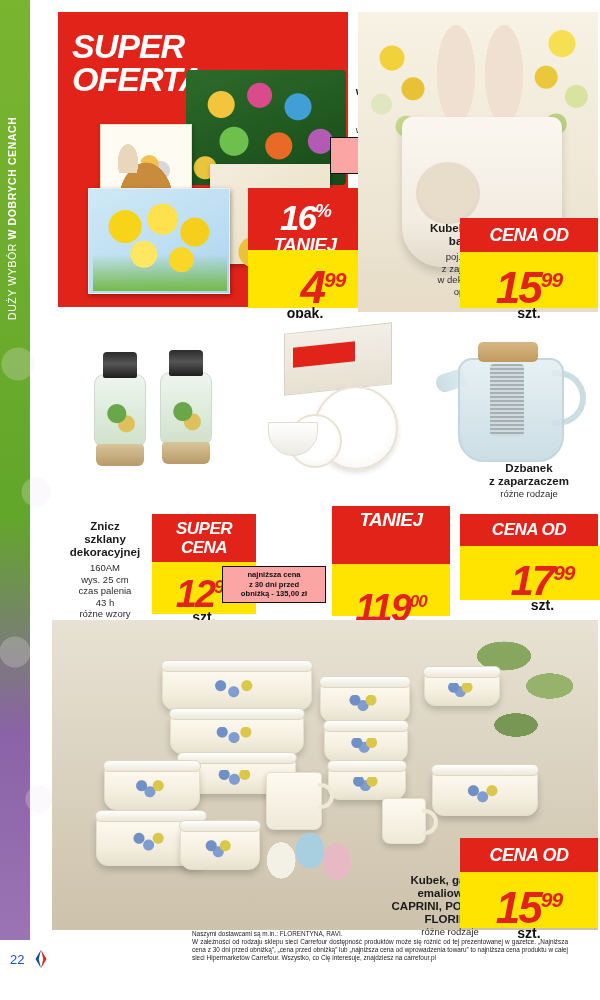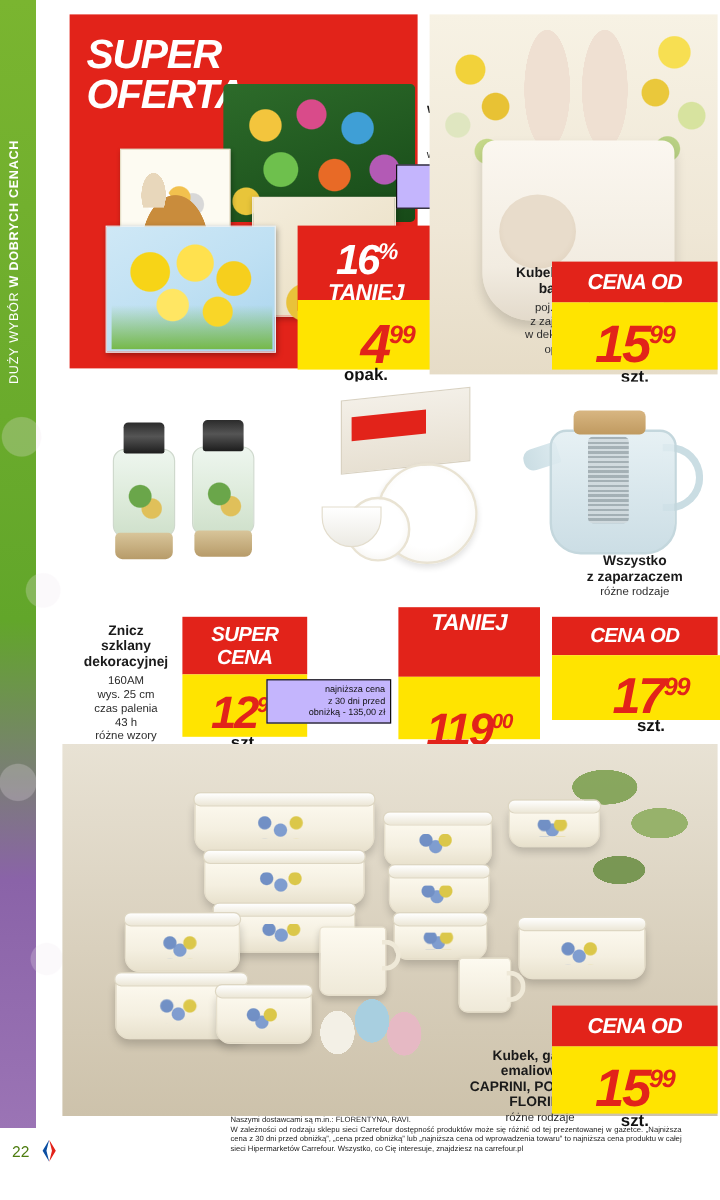--- a/index.html
+++ b/index.html
@@ -114,26 +114,26 @@
       radial-gradient(circle at 70% 80%, #ffffff 0 13px, transparent 14px);
   }
 
   
   .prod-txt { text-align: center; color: #1a1a1a; }
   .prod-name { font-weight: bold; font-size: 11.5px; line-height: 13px; }
   .prod-desc { font-size: 9.5px; line-height: 11.5px; color: #2b2b2b; }
 
   .lowprice {
     border: 1px solid #111;
-    background: #c4b5fd;
+    background: #fca5a5;
     font-size: 7.6px;
     line-height: 9.5px;
-    text-align: right;
+    text-align: center;
     padding: 3px 4px;
-    font-weight: normal;
+    font-weight: bold;
     color: #111;
   }
 
   
   .badge-yellow {
     background: #ffe400;
     text-align: center;
     position: absolute;
   }
   .badge-red-head {
@@ -353,21 +353,21 @@
   .footer-note {
     position: absolute; left: 192px; top: 938px; width: 376px;
     font-size: 6.4px; line-height: 8.2px; color: #222; text-align: justify;
   }
   .footer-sup {
     position: absolute; left: 192px; top: 930px; width: 376px;
     font-size: 6.4px; color: #222;
   }
   .pagenum {
     position: absolute; left: 10px; top: 952px;
-    font-size: 13px; color: #4d7c0f;
+    font-size: 13px; color: #1d4ed8;
   }
   .carrefour-logo {
     position: absolute; left: 30px; top: 948px; width: 22px; height: 22px;
   }
 
   
   .bg-pattern {
     position:absolute; left: 0; top: 300px; width: 60px; height: 640px;
     opacity: .25;
     background:
@@ -512,21 +512,21 @@
   </div>
 
   <div class="photo teapot-bg">
     <div class="teapot-handle"></div>
     <div class="teapot-spout"></div>
     <div class="teapot-body"></div>
     <div class="teapot-filter"></div>
     <div class="teapot-lid"></div>
   </div>
   <div class="blk prod-txt" style="left:430px;top:462px;width:138px;">
-    <div class="prod-name">Wszystko</div>
+    <div class="prod-name">Dzbanek</div>
     <div class="prod-name">z zaparzaczem</div>
     <div class="prod-desc">różne rodzaje</div>
   </div>
   <div class="badge-red-head" style="position:absolute;left:430px;top:514px;width:138px;height:32px;font-size:17px;">CENA OD</div>
   <div class="badge-yellow" style="left:430px;top:546px;width:165px;height:54px;">
     <div class="price-big" style="font-size:42px;line-height:48px;padding-top:3px;">
       <span>17</span><span class="price-sup">99</span>
     </div>
     <div class="unit" style="margin-top:-8px;">szt.</div>
   </div>

